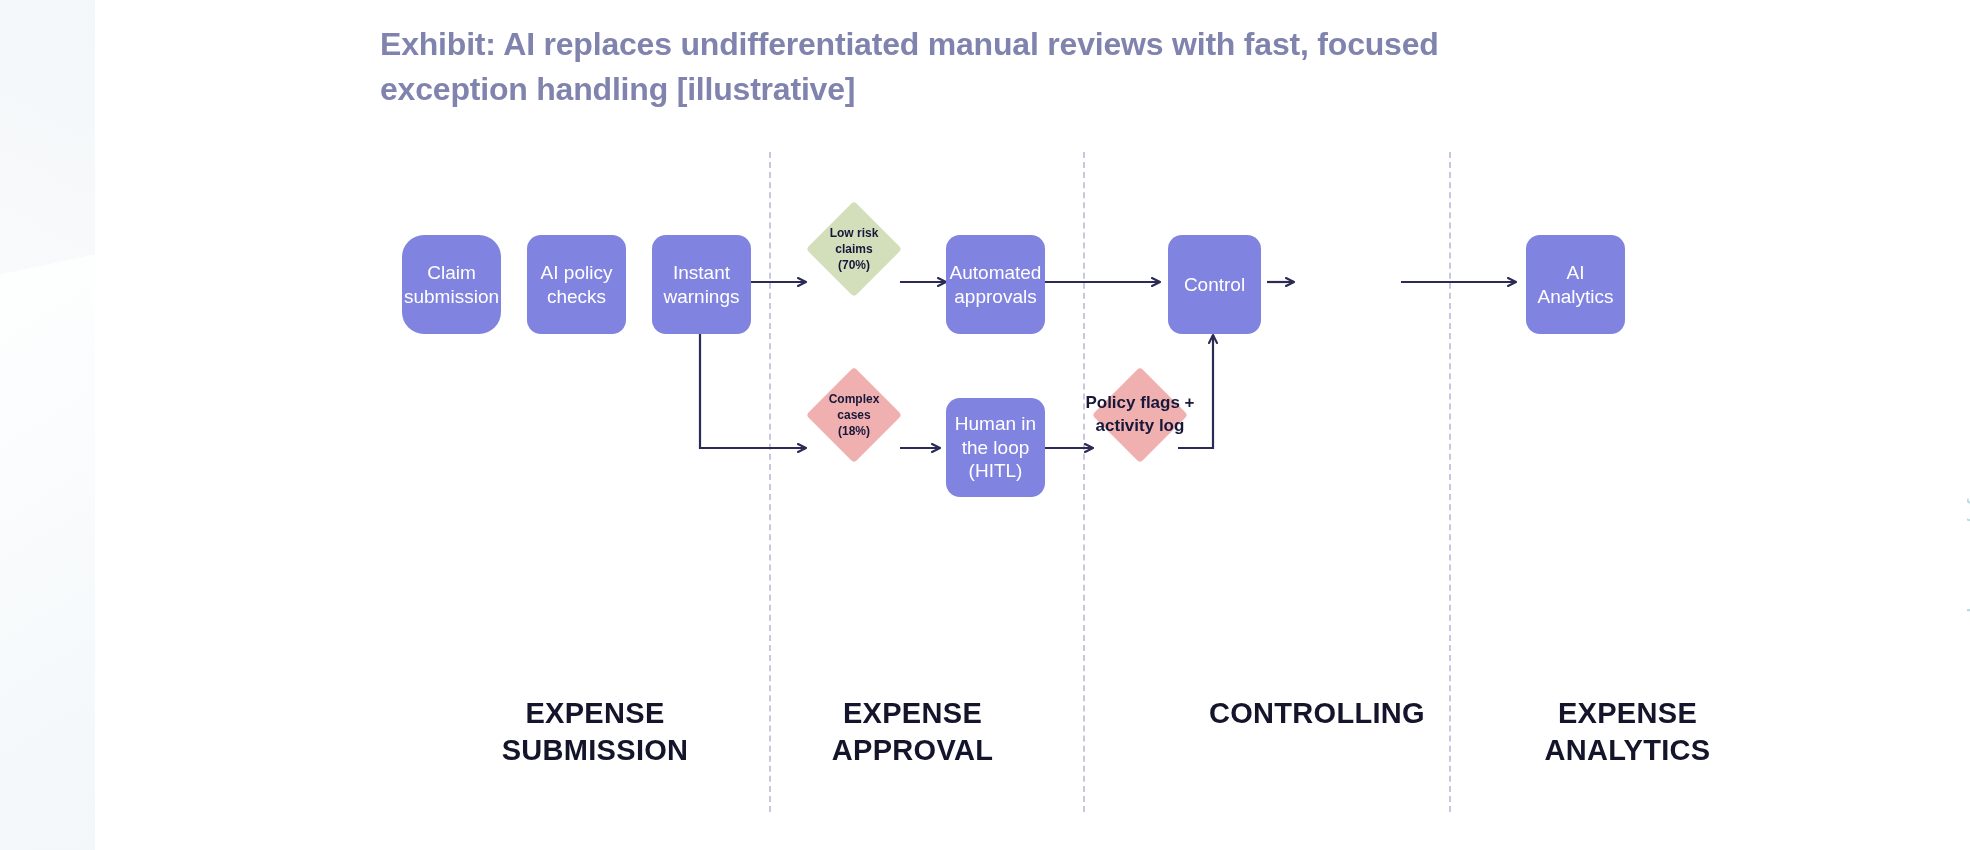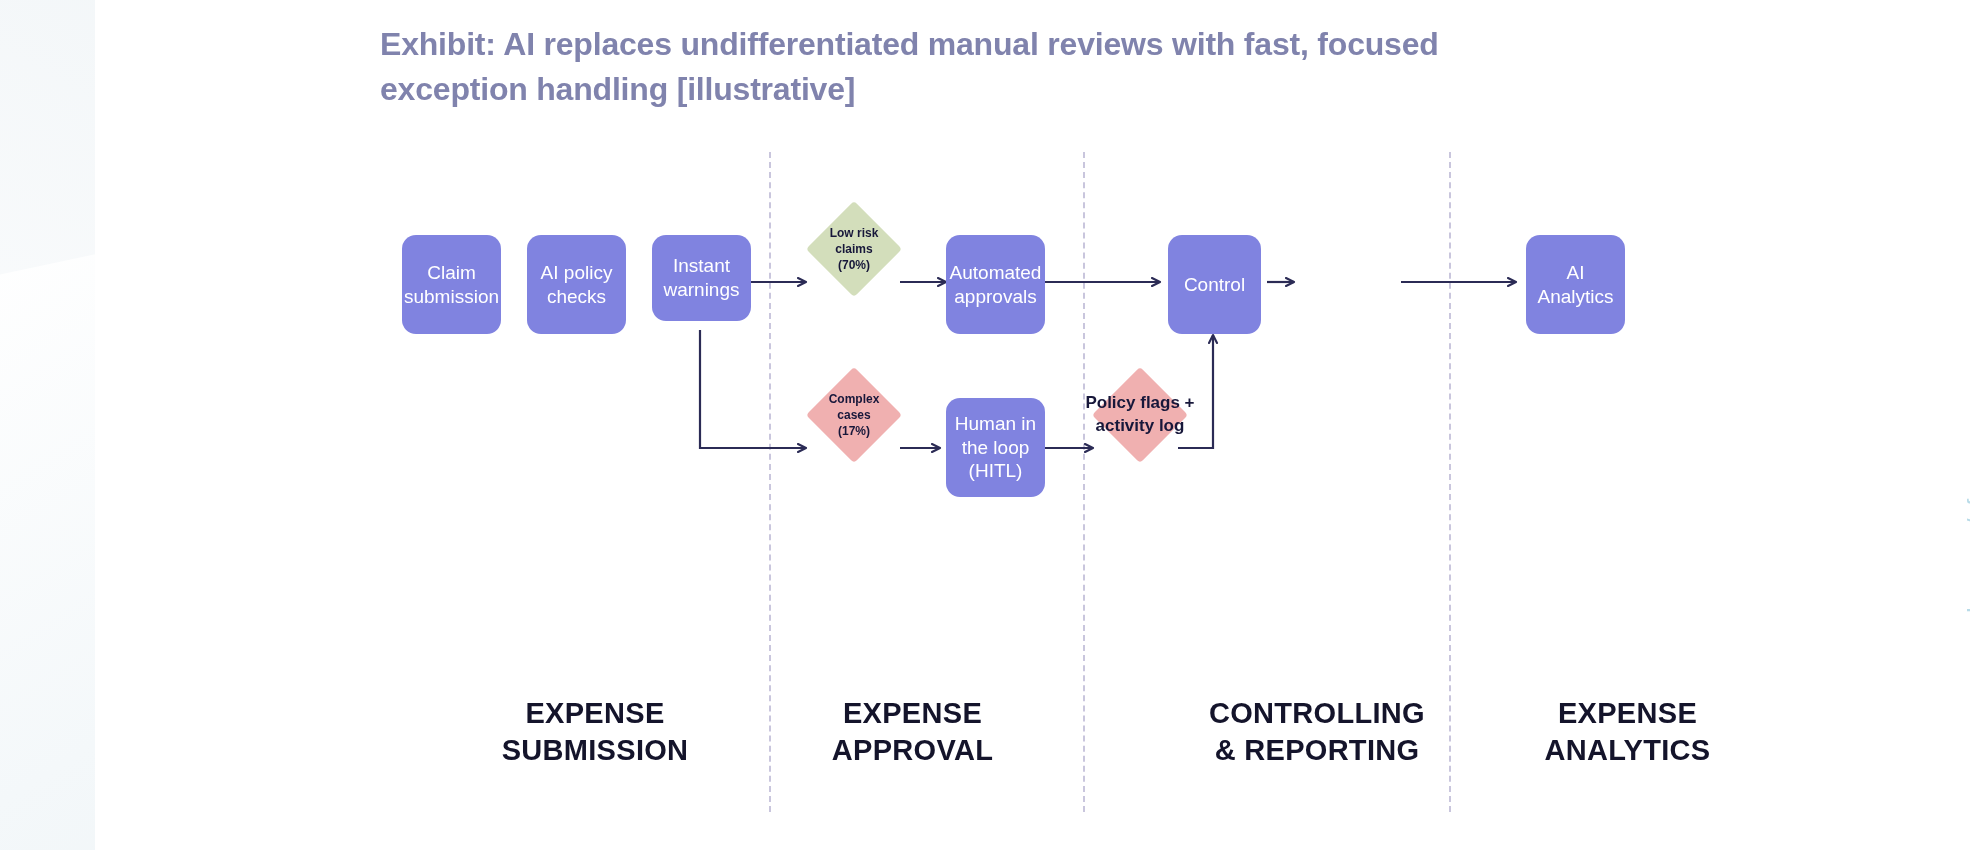--- a/index.html
+++ b/index.html
@@ -198,31 +198,31 @@
       <path d="M700,330 L700,448 L806,448" marker-end="url(#arw)"></path>
 
       <path d="M900,448 L940,448" marker-end="url(#arw)"></path>
 
       <path d="M1045,448 L1093,448" marker-end="url(#arw)"></path>
 
       <path d="M1178,448 L1213,448 L1213,335" marker-end="url(#arw)"></path>
     </g>
   </svg>
 
-  <div class="node box" style="left:402px; top:235px; width:99px; height:99px;">
+  <div class="node box" style="left:402px; top:235px; width:99px; height:99px;border-radius:22px;">
     <span style="white-space:pre-line">Claim
 submission</span>
   </div>
 
   <div class="node box" style="left:527px; top:235px; width:99px; height:99px;">
     <span style="white-space:pre-line">AI policy
 checks</span>
   </div>
 
-  <div class="node box" style="left:652px; top:235px; width:99px; height:86px;">
+  <div class="node box" style="left:652px; top:235px; width:99px; height:99px;">
     <span style="white-space:pre-line">Instant
 warnings</span>
   </div>
 
   <div class="diamond-wrap" style="left:820px; top:215px; width:68px; height:68px;">
     <div class="diamond-shape diamond-green"></div>
     <div class="diamond-label" style="left: -26px; top: -26px; width: 120px; height: 120px; white-space: pre-line;">Low risk
 claims
 (70%)</div>
   </div>
@@ -239,21 +239,21 @@
 
   <div class="node box" style="left:1526px; top:235px; width:99px; height:99px;">
     <span style="white-space:pre-line">AI
 Analytics</span>
   </div>
 
   <div class="diamond-wrap" style="left:820px; top:381px; width:68px; height:68px;">
     <div class="diamond-shape diamond-pink"></div>
     <div class="diamond-label" style="left: -26px; top: -26px; width: 120px; height: 120px; white-space: pre-line;">Complex
 cases
-(17%)</div>
+(18%)</div>
   </div>
 
   <div class="node box" style="left:946px; top:398px; width:99px; height:99px;">
     <span style="white-space:pre-line">Human in
 the loop
 (HITL)</span>
   </div>
 
   <div class="diamond-wrap" style="left:1106px; top:381px; width:68px; height:68px;">
     <div class="diamond-shape diamond-pink"></div>
@@ -264,21 +264,20 @@
   <div class="lane-caption" style="left:410px; width:370px;">
     <div>EXPENSE</div>
     <div>SUBMISSION</div>
   </div>
   <div class="lane-caption" style="left:740px; width:345px;">
     <div>EXPENSE</div>
     <div>APPROVAL</div>
   </div>
   <div class="lane-caption" style="left:1132px; width:370px;">
     <div>CONTROLLING</div>
-    <div>&amp; REPORTING</div>
   </div>
   <div class="lane-caption" style="left:1455px; width:345px;">
     <div>EXPENSE</div>
     <div>ANALYTICS</div>
   </div>
 
 </div>
 
 <div id="watermark-url">rydoo.com/cfo-corner</div>
 

